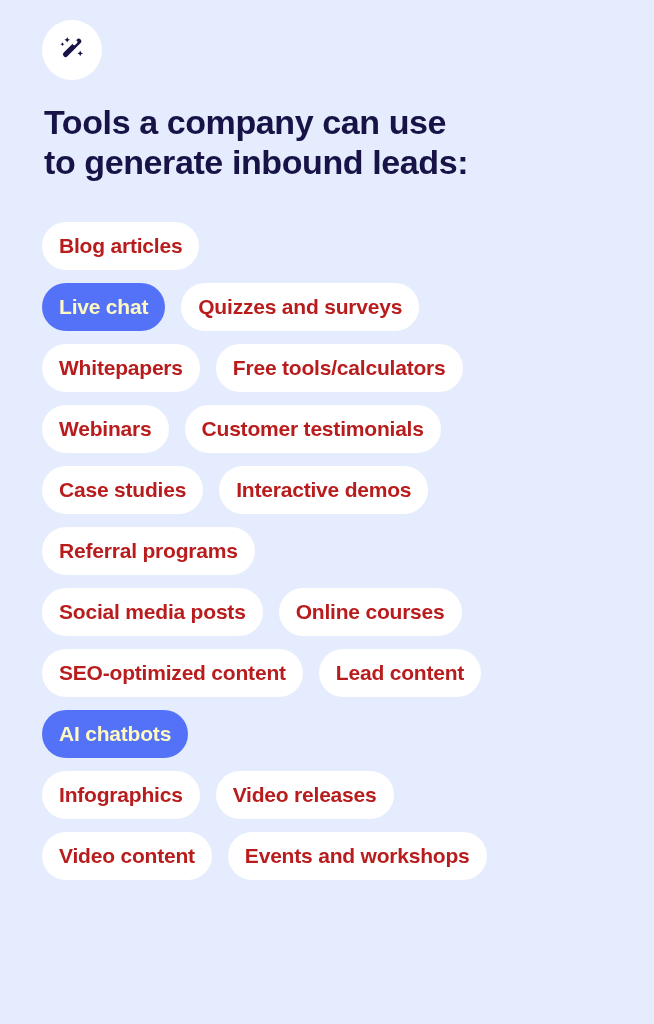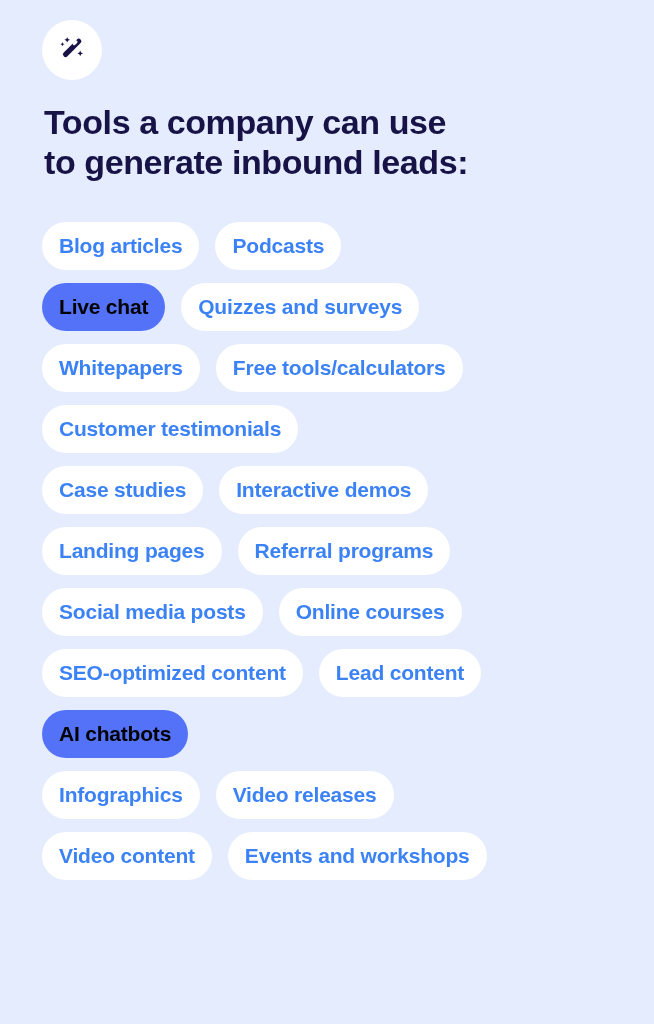--- a/index.html
+++ b/index.html
@@ -56,30 +56,30 @@
     gap: 16px;
   }
   .pill {
     height: 48px;
     display: inline-flex;
     align-items: center;
     justify-content: center;
     padding: 0 17px;
     border-radius: 24px;
     background: #ffffff;
-    color: #3b82f6;
+    color: #b91c1c;
     font-size: 21px;
     font-weight: bold;
     letter-spacing: -0.2px;
     white-space: nowrap;
     box-sizing: border-box;
   }
   .pill.highlight {
     background: #5472f7;
-    color: #000000;
+    color: #fef9c3;
   }
 </style>
 </head>
 <body>
 
 <div class="poster">
 
   <div class="badge">
     <span>
       <svg width="32" height="32" viewBox="0 0 32 32" aria-hidden="true">
@@ -95,45 +95,44 @@
     </span>
   </div>
 
   <h1 class="title">Tools a company can use
 to generate inbound leads:</h1>
 
   <div class="rows">
 
     <div class="row">
       <span class="pill">Blog articles</span>
-      <span class="pill">Podcasts</span>
     </div>
 
     <div class="row">
       <span class="pill highlight">Live chat</span>
       <span class="pill">Quizzes and surveys</span>
     </div>
 
 
     <div class="row">
       <span class="pill">Whitepapers</span>
       <span class="pill">Free tools/calculators</span>
     </div>
 
     <div class="row">
+      <span class="pill">Webinars</span>
       <span class="pill">Customer testimonials</span>
     </div>
 
     <div class="row">
       <span class="pill">Case studies</span>
       <span class="pill">Interactive demos</span>
     </div>
 
     <div class="row">
-      <span class="pill">Landing pages</span>
       <span class="pill">Referral programs</span>
     </div>
 
     <div class="row">
       <span class="pill">Social media posts</span>
       <span class="pill">Online courses</span>
     </div>
 
     <div class="row">
       <span class="pill">SEO-optimized content</span>

